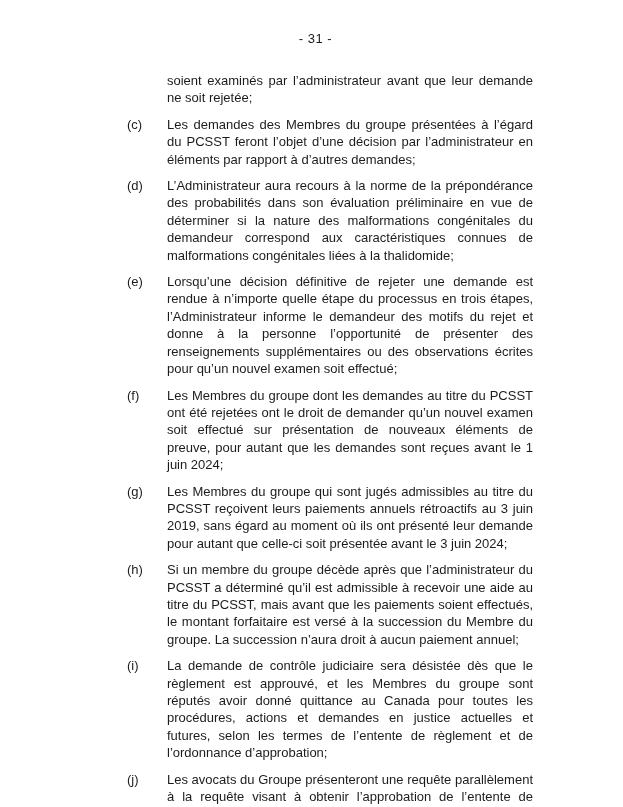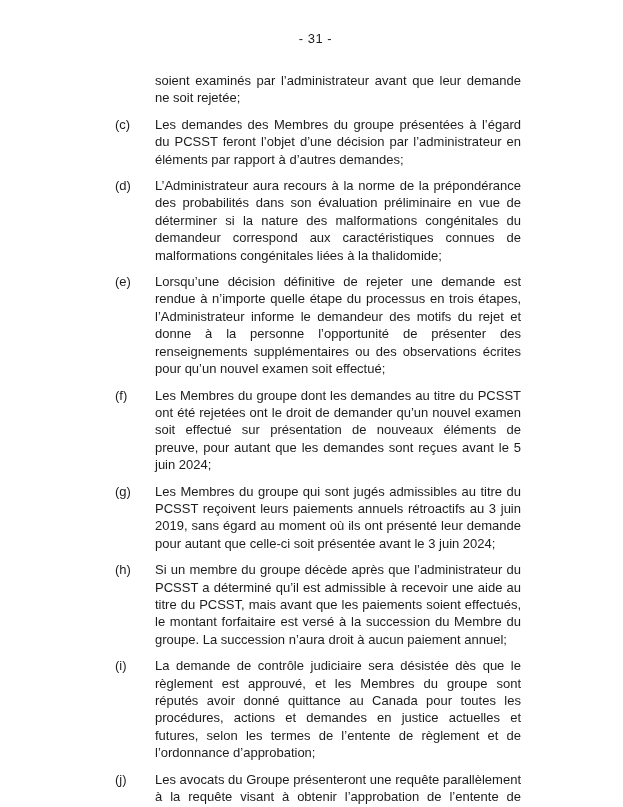--- a/index.html
+++ b/index.html
@@ -28,21 +28,21 @@
   }
   .content {
     position: absolute;
     top: 72px;
     left: 115px;
     width: 406px;
   }
   .para {
     display: grid;
     grid-template-columns: 40px 366px;
-    margin: 0 0 9px 0;
+    margin: 0 0 9px 12px;
     font-size: 13px;
     line-height: 17.4px;
   }
   .para-label {
     text-align: left;
     white-space: nowrap;
   }
   .para-text {
     text-align: justify;
     text-justify: inter-word;
@@ -72,21 +72,21 @@
       <span class="para-text">L’Administrateur aura recours à la norme de la prépondérance des probabilités dans son évaluation préliminaire en vue de déterminer si la nature des malformations congénitales du demandeur correspond aux caractéristiques connues de malformations congénitales liées à la thalidomide;</span>
     </div>
 
     <div class="para">
       <span class="para-label">(e)</span>
       <span class="para-text">Lorsqu’une décision définitive de rejeter une demande est rendue à n’importe quelle étape du processus en trois étapes, l’Administrateur informe le demandeur des motifs du rejet et donne à la personne l’opportunité de présenter des renseignements supplémentaires ou des observations écrites pour qu’un nouvel examen soit effectué;</span>
     </div>
 
     <div class="para">
       <span class="para-label">(f)</span>
-      <span class="para-text">Les Membres du groupe dont les demandes au titre du PCSST ont été rejetées ont le droit de demander qu’un nouvel examen soit effectué sur présentation de nouveaux éléments de preuve, pour autant que les demandes sont reçues avant le 5 juin 2024;</span>
+      <span class="para-text">Les Membres du groupe dont les demandes au titre du PCSST ont été rejetées ont le droit de demander qu’un nouvel examen soit effectué sur présentation de nouveaux éléments de preuve, pour autant que les demandes sont reçues avant le 1 juin 2024;</span>
     </div>
 
     <div class="para">
       <span class="para-label">(g)</span>
       <span class="para-text">Les Membres du groupe qui sont jugés admissibles au titre du PCSST reçoivent leurs paiements annuels rétroactifs au 3 juin 2019, sans égard au moment où ils ont présenté leur demande pour autant que celle-ci soit présentée avant le 3 juin 2024;</span>
     </div>
 
     <div class="para">
       <span class="para-label">(h)</span>
       <span class="para-text">Si un membre du groupe décède après que l’administrateur du PCSST a déterminé qu’il est admissible à recevoir une aide au titre du PCSST, mais avant que les paiements soient effectués, le montant forfaitaire est versé à la succession du Membre du groupe. La succession n’aura droit à aucun paiement annuel;</span>

